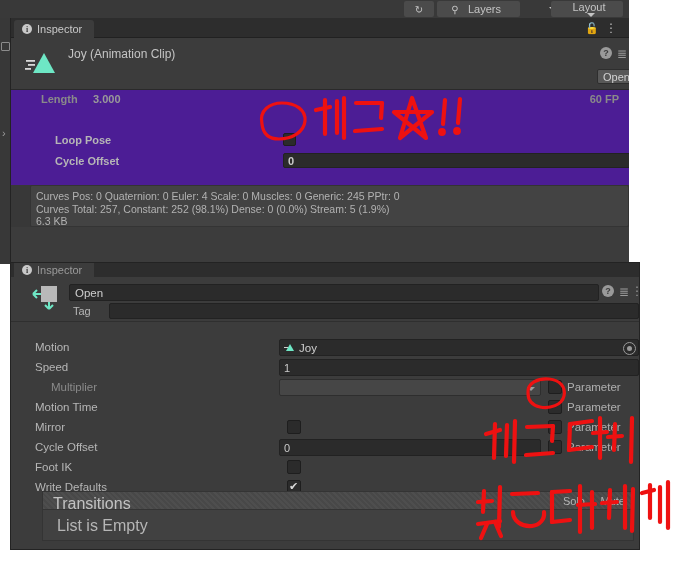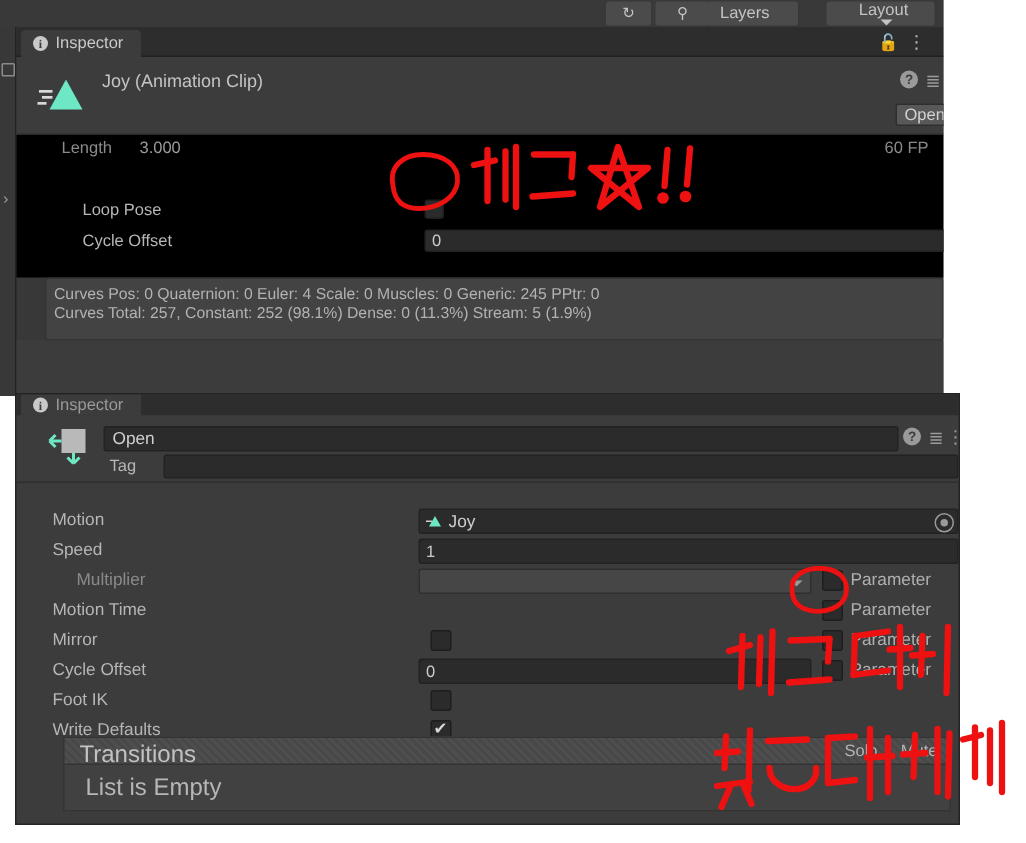--- a/index.html
+++ b/index.html
@@ -28,21 +28,21 @@
     display: flex; align-items: center; justify-content: center;
     color: #c4c4c4; font-size: 10px;
   }
   #tb-history { left: 404px; width: 30px; }
   #tb-search  { left: 437px; width: 36px; }
   .tb-drop {
     position: absolute; top: 1px; height: 16px; background: #4b4b4b;
     border-radius: 2px; display: flex; align-items: center;
     padding: 0 4px 0 8px; color: #c4c4c4; font-size: 11px;
   }
-  #tb-layers { left: 472px; width: 60px; gap: 44px; }
+  #tb-layers { left: 460px; width: 60px; gap: 44px; }
   #tb-layout { left: 551px; width: 72px; flex-direction: column; }
   .tb-drop .lbl { flex: 1; }
   .caret { width: 0; height: 0; border-left: 4px solid transparent; border-right: 4px solid transparent;
            border-top: 4px solid #c4c4c4; margin-left: 4px; }
 
   
   #left-strip {
     position: absolute; left: 0; top: 18px; width: 11px; height: 246px;
     background: #383838; border-right: 1px solid #232323;
   }
@@ -83,21 +83,21 @@
                border-radius: 50%; background: #9a9a9a; color: #3c3c3c; font-size: 9px;
                font-weight: bold; display:flex; align-items:center; justify-content:center; }
   #clip-preset { position: absolute; left: 606px; top: 9px; color: #9a9a9a; font-size: 12px; }
   #open-btn {
     position: absolute; left: 586px; top: 31px; width: 48px; height: 15px;
     background: #585858; border: 1px solid #2e2e2e; border-radius: 2px;
     color: #d2d2d2; font-size: 11px; display: flex; align-items: center; padding-left: 5px;
   }
 
   
-  #clip-body { position: absolute; left: 11px; top: 90px; width: 618px; height: 95px; background: #000000; }
+  #clip-body { position: absolute; left: 11px; top: 90px; width: 618px; height: 95px; background: #4c1d95; font-weight: bold; }
   .row { position: absolute; left: 0; width: 618px; height: 19px; }
   .row .lab { position: absolute; color: #b6b6b6; font-size: 11px; top: 3px; }
   .lab.dim { color: #8a8a8a; }
   .val { position: absolute; color: #9a9a9a; font-size: 11px; top: 3px; }
   .cbox {
     position: absolute; width: 13px; height: 13px; top: 2px;
     background: #2b2b2b; border: 1px solid #1e1e1e; border-radius: 2px;
   }
   .cbox.checked::after {
     content: "\2714"; position: absolute; left: 1px; top: -2px;
@@ -260,21 +260,22 @@
       </div>
 
       <div class="row" style="top:62px;">
         <span class="lab" style="left:44px;">Cycle Offset</span>
         <span class="textfield" style="left:272px; width:350px;">0</span>
       </div>
     </div>
 
     <div id="curves-box">
       <div>Curves Pos: 0 Quaternion: 0 Euler: 4 Scale: 0 Muscles: 0 Generic: 245 PPtr: 0</div>
-      <div>Curves Total: 257, Constant: 252 (98.1%) Dense: 0 (11.3%) Stream: 5 (1.9%)</div>
+      <div>Curves Total: 257, Constant: 252 (98.1%) Dense: 0 (0.0%) Stream: 5 (1.9%)</div>
+      <div>6.3 KB</div>
     </div>
 
     <div id="top-filler"></div>
   </div>
 
   <div id="bot-panel">
 
     <div id="bot-tabbar">
       <div id="bot-tab">
         <span class="info-badge">i</span>

